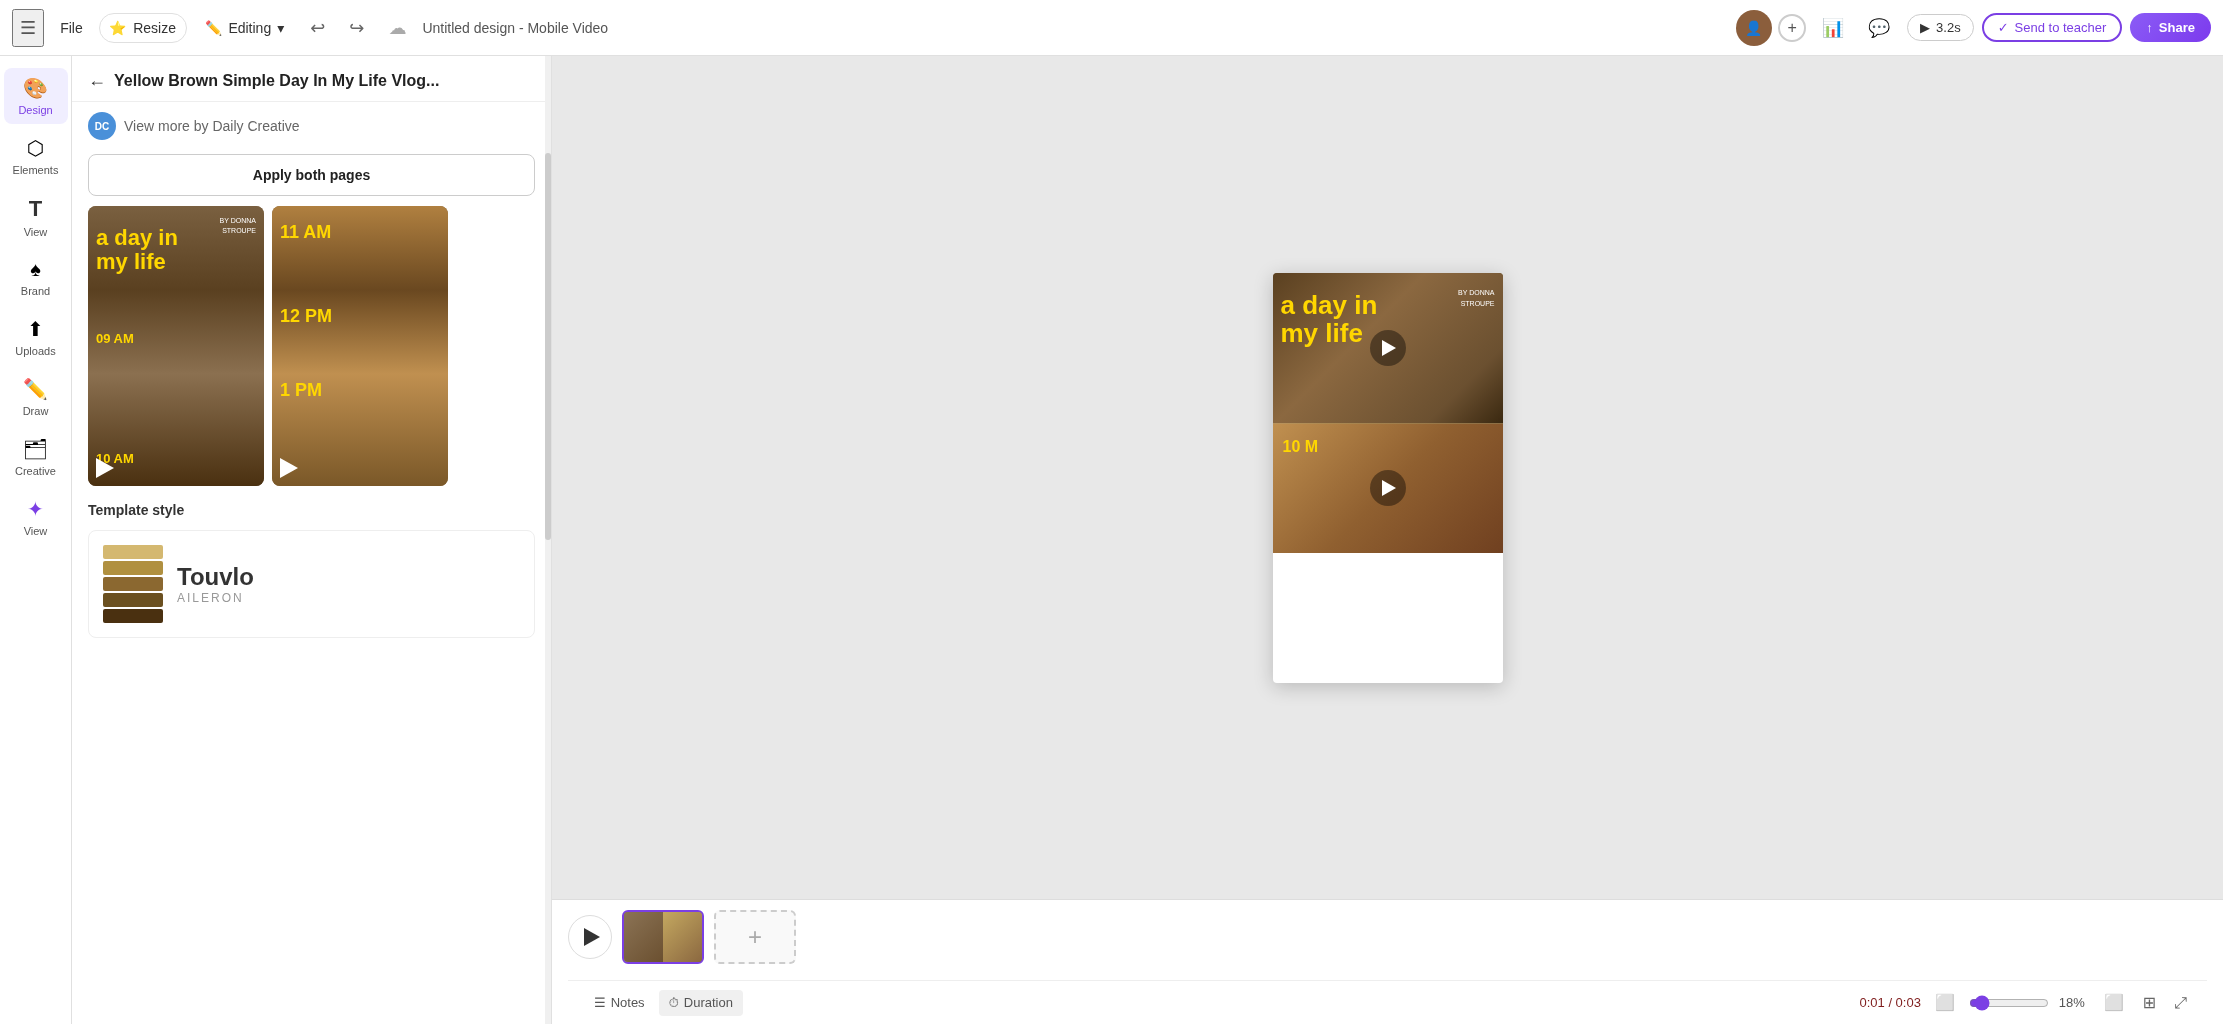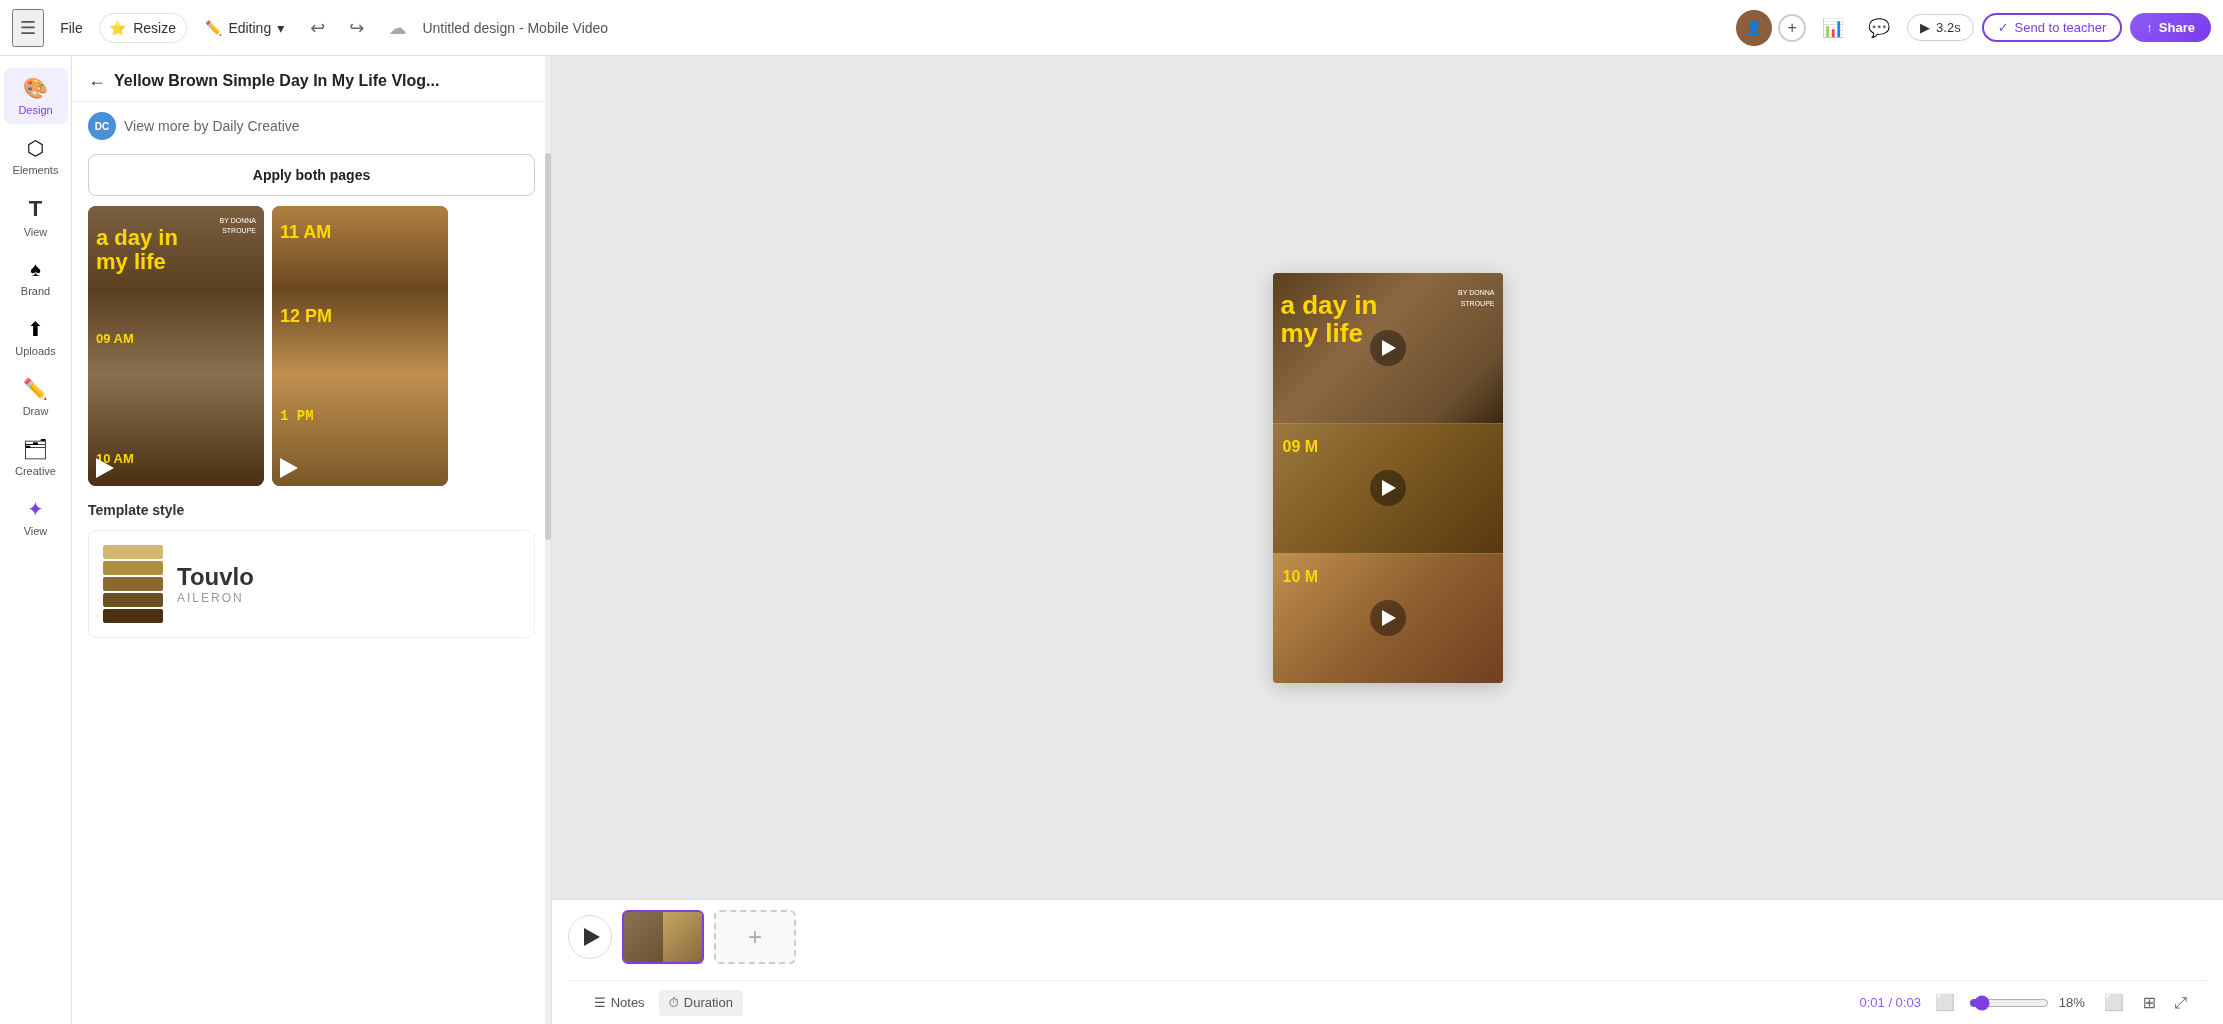--- a/index.html
+++ b/index.html
@@ -190,21 +190,21 @@
       width: 100%;
     }
     .bottom-bar-left { display: flex; align-items: center; gap: 4px; }
     .notes-btn, .duration-btn {
       display: flex; align-items: center; gap: 5px;
       background: none; border: none; font-size: 13px; color: #555; cursor: pointer;
       padding: 5px 10px; border-radius: 4px;
     }
     .duration-btn { background: #f0f0f0; border-radius: 4px; }
     .bottom-bar-right { display: flex; align-items: center; gap: 10px; }
-    .time-display { font-size: 13px; color: #8b5cf6; }
+    .time-display { font-size: 13px; color: #7f1d1d; }
     .screen-icon, .grid-icon, .expand-icon { background: none; border: none; font-size: 16px; color: #666; cursor: pointer; padding: 4px; }
     .zoom-area { display: flex; align-items: center; gap: 6px; }
     .zoom-slider { width: 80px; accent-color: #7B3FE4; }
     .zoom-label { font-size: 13px; color: #555; min-width: 32px; }
   </style>
 </head>
 <body>
 
 <div class="topbar">
   <button class="topbar-menu-icon">☰</button>
@@ -311,21 +311,21 @@
         <div class="template-play">
           <div class="play-triangle"></div>
         </div>
       </div>
 
       <div class="template-card">
         <div class="template-img-2">
           <div style="position:absolute;top:0;left:0;right:0;bottom:0;background:linear-gradient(180deg,#B08040 0%,#6A4820 30%,#C09050 60%,#7A5828 100%);"></div>
           <div class="template-time" style="top:16px;left:8px;font-size:18px;">11 AM</div>
           <div class="template-time" style="top:100px;left:8px;font-size:18px;">12 PM</div>
-          <div class="template-time" style="top:202px;left:8px;font-size:14px;font-family:Liberation Mono, monospace;">1 PM</div>
+          <div class="template-time" style="top:174px;left:8px;font-size:18px;">1 PM</div>
         </div>
         <div class="template-play">
           <div class="play-triangle"></div>
         </div>
       </div>
     </div>
 
     <div class="template-section-title">Template style</div>
     <div class="template-style-card">
       <div class="style-colors">
@@ -352,27 +352,20 @@
 
         <div class="canvas-section-top">
           <div style="position:absolute;top:0;left:0;right:0;bottom:0;background:linear-gradient(135deg,#5A4020 0%,#8B6840 40%,#6B5030 80%,#3A2810 100%);"></div>
           <div style="position:absolute;top:18px;left:8px;color:#FFD700;font-size:26px;font-weight:900;line-height:1.1;z-index:1;">a day in<br>my life</div>
           <div style="position:absolute;top:14px;right:8px;color:#fff;font-size:7px;text-align:right;line-height:1.6;z-index:1;">BY DONNA<br>STROUPE</div>
           <div class="canvas-play-circle">
             <div class="canvas-play-triangle"></div>
           </div>
         </div>
 
-        <div class="canvas-section-mid">
-          <div style="position:absolute;top:0;left:0;right:0;bottom:0;background:linear-gradient(135deg,#9A7840 0%,#7A5820 50%,#5A3810 100%);"></div>
-          <div style="position:absolute;top:14px;left:10px;color:#FFD700;font-size:16px;font-weight:700;z-index:1;">09 M</div>
-          <div class="canvas-play-circle">
-            <div class="canvas-play-triangle"></div>
-          </div>
-        </div>
 
         <div class="canvas-section-bottom">
           <div style="position:absolute;top:0;left:0;right:0;bottom:0;background:linear-gradient(135deg,#C09050 0%,#906030 50%,#704020 100%);"></div>
           <div style="position:absolute;top:14px;left:10px;color:#FFD700;font-size:16px;font-weight:700;z-index:1;">10 M</div>
           <div class="canvas-play-circle">
             <div class="canvas-play-triangle"></div>
           </div>
         </div>
       </div>
     </div>

